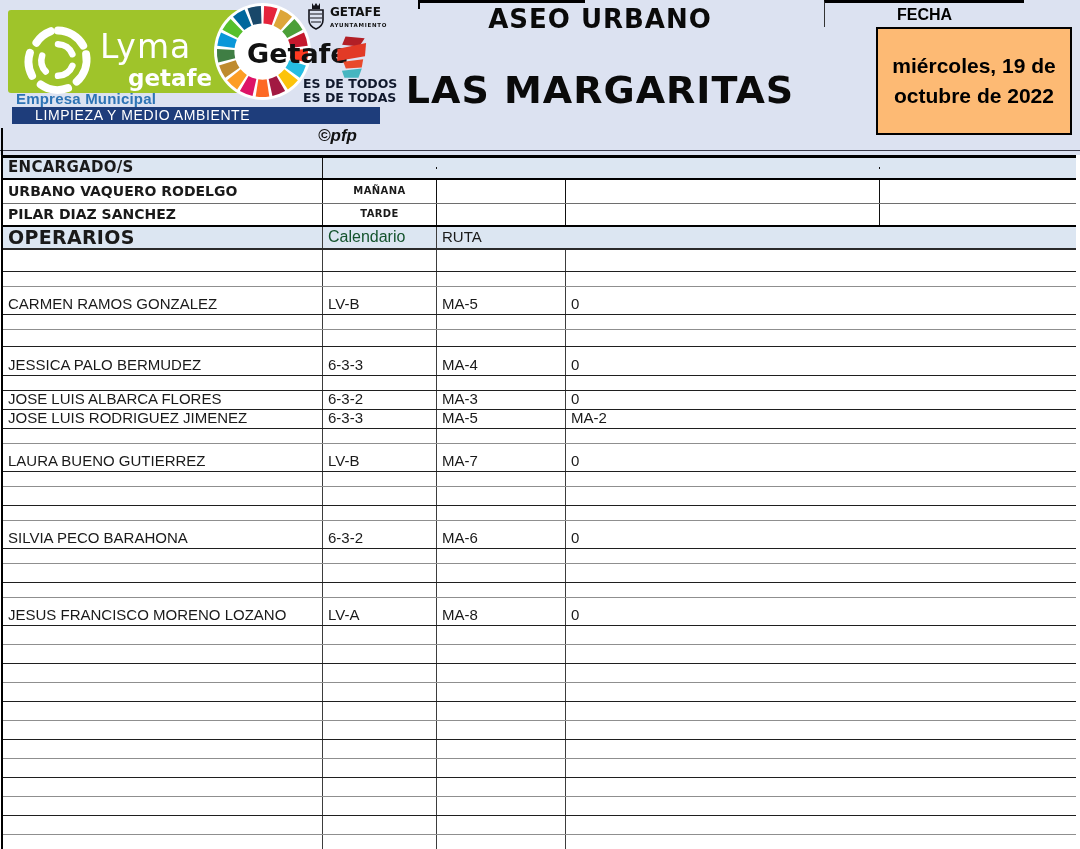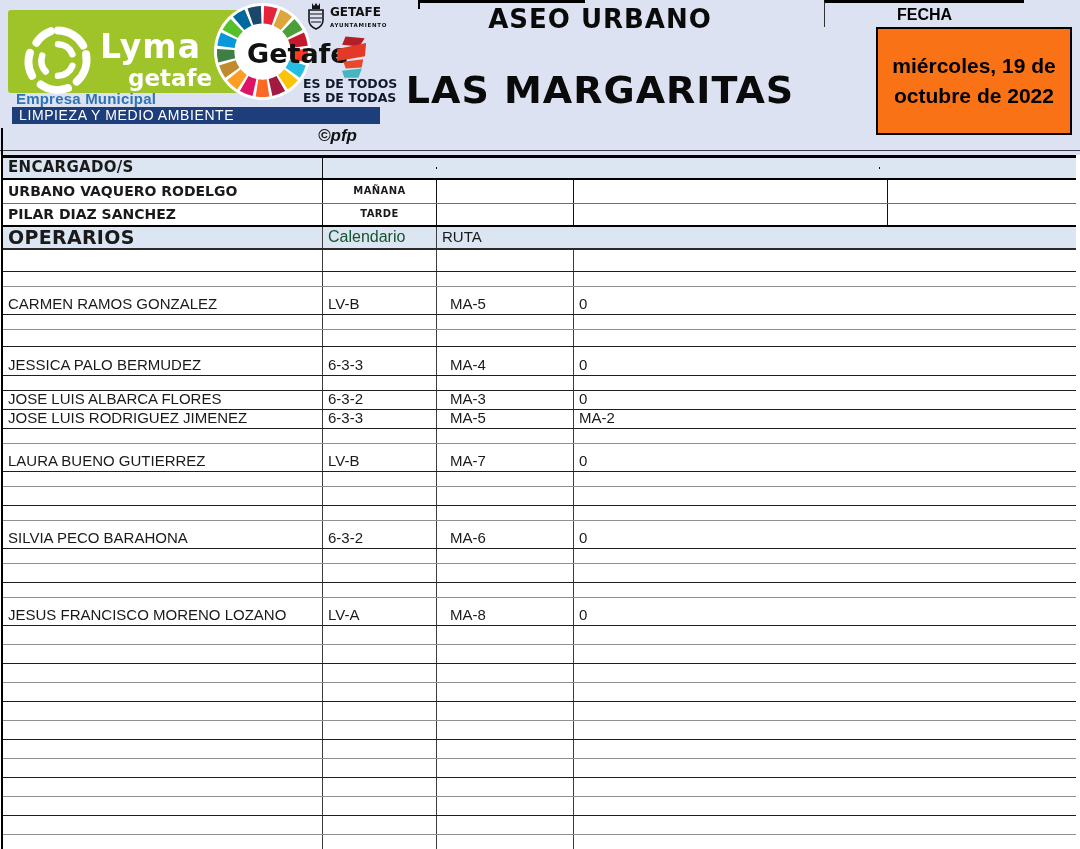--- a/index.html
+++ b/index.html
@@ -15,21 +15,21 @@
     background:var(--header-bg,#dce2f1);
   }
   .hdr-sep{position:absolute;left:0;top:150px;width:1080px;height:1px;background:#3c3c4a;}
   .green-block{
     position:absolute;left:8px;top:10px;width:238px;height:83px;
     background:var(--lyma-green,#9fc42a);border-radius:3px;
   }
   .lyma-swirl{position:absolute;left:14px;top:14px;width:72px;height:72px;}
   .lyma-word{
     position:absolute;left:92px;top:20px;color:#fff;
-    font-family:"DejaVu Sans", sans-serif;font-weight:bold;font-size:33px;line-height:33px;
+    font-family:"DejaVu Sans", sans-serif;font-weight:normal;font-size:33px;line-height:33px;
     letter-spacing:1px;
   }
   .lyma-sub{
     position:absolute;left:120px;top:56px;color:#fff;
     font-family:"DejaVu Sans", sans-serif;font-weight:bold;font-size:23px;line-height:24px;
   }
   .sdg-circle{
     position:absolute;left:214px;top:3px;width:97px;height:97px;border-radius:50%;
     background:#fff;
   }
@@ -50,21 +50,21 @@
     position:absolute;left:303px;top:77px;color:#10182c;
     font-family:"DejaVu Sans", sans-serif;font-weight:bold;font-size:12.5px;line-height:13.5px;
   }
   .empresa{
     position:absolute;left:16px;top:90px;color:var(--empresa-blue,#2e74b5);
     font-size:15px;font-weight:bold;letter-spacing:0.2px;
   }
   .navy-bar{
     position:absolute;left:12px;top:107px;width:368px;height:17px;
     background:var(--navy-bar,#1e3d7b);color:#fff;
-    font-size:14px;line-height:17px;padding-left:7px;letter-spacing:0.6px;
+    font-size:14px;line-height:17px;padding-left:23px;letter-spacing:0.6px;
     box-sizing:border-box;
   }
   .copyright{
     position:absolute;left:318px;top:126px;color:#111;
     font-weight:bold;font-style:italic;font-size:17px;
   }
   .title{
     position:absolute;left:380px;top:4px;width:440px;text-align:center;
     font-family:"DejaVu Sans", sans-serif;font-weight:bold;font-size:26px;color:#0a0a0a;
     letter-spacing:1px;
@@ -76,40 +76,40 @@
   }
   .top-center-line{position:absolute;left:418px;top:0;width:167px;height:0;border-top:3px solid #000;}
   .top-center-tick{position:absolute;left:418px;top:0;width:0;height:9px;border-left:2px solid #000;}
   .fecha-cell{
     position:absolute;left:824px;top:0;width:200px;height:27px;
     border-left:1px solid #333;border-top:3px solid #000;box-sizing:border-box;
     text-align:center;font-weight:bold;font-size:16px;line-height:24px;color:#000;
   }
   .date-box{
     position:absolute;left:876px;top:27px;width:196px;height:108px;
-    background:#f97316;border:2px solid #000;box-sizing:border-box;
+    background:#fdba74;border:2px solid #000;box-sizing:border-box;
     display:flex;flex-direction:column;justify-content:center;
     font-weight:bold;font-size:21px;line-height:30px;color:#000;text-align:center;
   }
   
   .left-border{position:absolute;left:1px;top:128px;width:2px;height:721px;background:#000;}
   .table{
     position:absolute;left:3px;top:155px;width:1073px;
     border-top:3px solid #000;box-sizing:border-box;background:#fff;
   }
   .trow{display:flex;width:100%;box-sizing:border-box;}
   .cell{
     box-sizing:border-box;overflow:hidden;white-space:nowrap;
     display:flex;align-items:flex-end;padding:0 0 2px 5px;
     font-size:15px;color:#1a1a1a;border-right:1px solid #3d3d3d;
   }
   .cell:last-child{border-right:none;}
   .w-name{width:320px;}
   .w-cal{width:114px;}
-  .w-ruta{width:129px;margin-left:8px;}
+  .w-ruta{width:129px;}
   .w-c4{width:314px;}
   .w-flex{flex:1;}
   .w-merge{width:443px;}
   
   .blue{background:var(--band-blue,#dce6f2);}
   .row-enc{height:22px;border-bottom:2px solid #000;align-items:center;}
   .row-man{height:24px;border-bottom:1px solid #6e6e6e;}
   .row-tar{height:23px;border-bottom:2px solid #000;}
   .row-ope{height:23px;border-bottom:2px solid #2b2b2b;}
   .row-enc .cell,.row-man .cell,.row-tar .cell{border-right:1px solid #111;}

